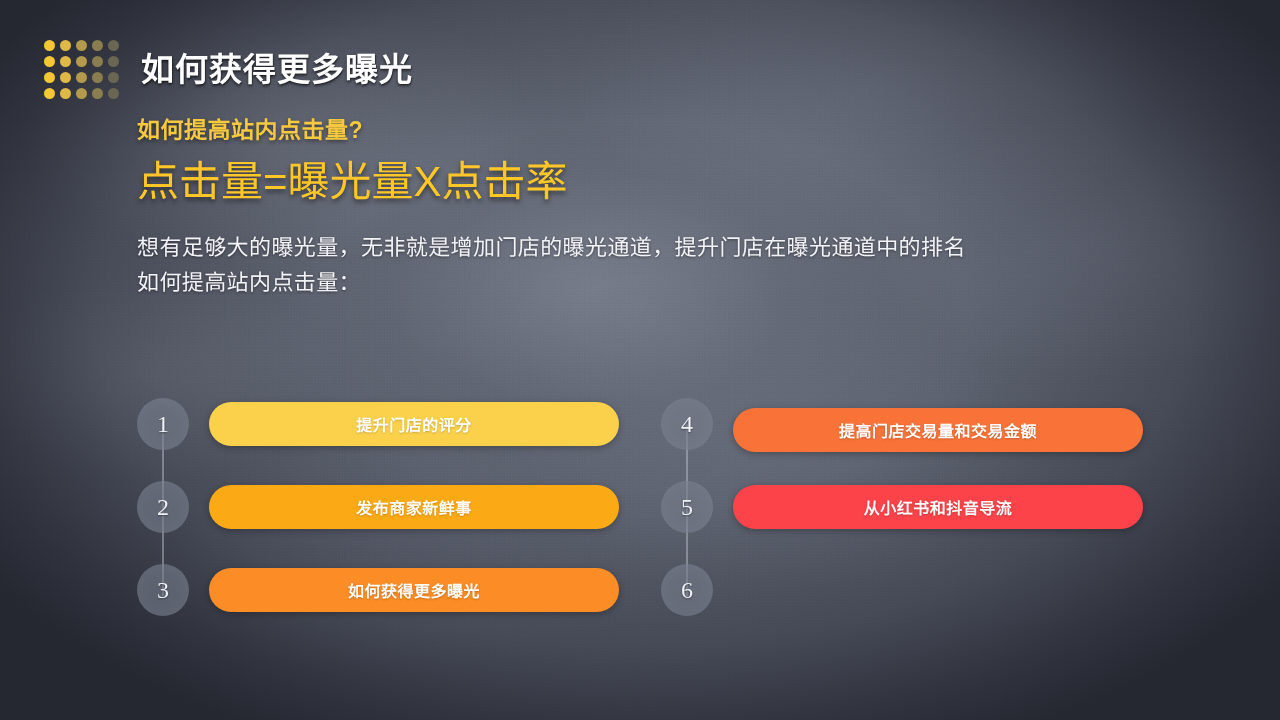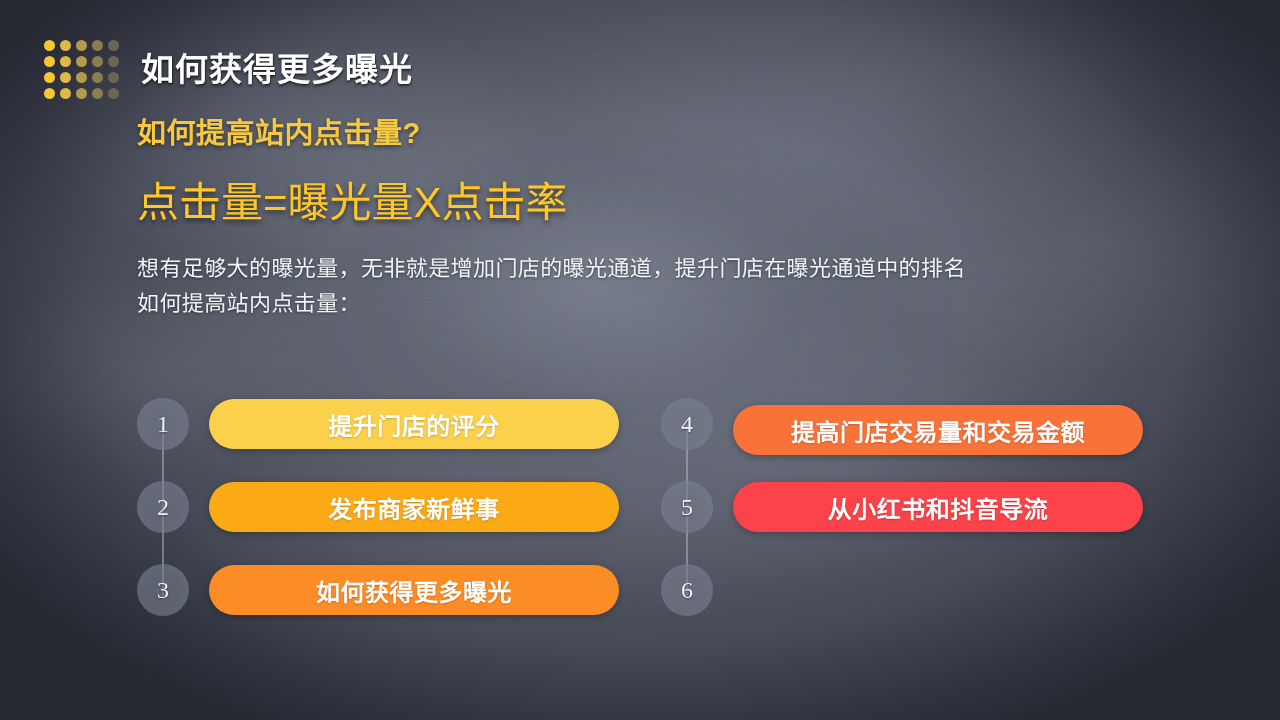--- a/index.html
+++ b/index.html
@@ -101,27 +101,27 @@
   
   .content {
     position: absolute;
     left: 137px;
     top: 118px;
     right: 110px;
     z-index: 5;
   }
 
   .subheading {
-    font-size: 29px;
+    font-size: 23px;
     font-weight: 700;
     color: #f7c93f;
     letter-spacing: 0.5px;
     line-height: 1.1;
     text-shadow: 0 2px 4px rgba(0,0,0,0.45);
-    margin: 0 0 30px 0;
+    margin: 0 0 16px 0;
   }
 
   .formula {
     font-size: 42px;
     font-weight: 400;
     color: #ffc627;
     letter-spacing: 0px;
     line-height: 1.1;
     text-shadow: 0 3px 5px rgba(0,0,0,0.5);
     margin: 0 0 26px 0;
@@ -195,26 +195,26 @@
     font-size: 24px;
     font-weight: 400;
     color: #eef0f4;
     text-shadow: 0 1px 2px rgba(0,0,0,0.4);
     box-shadow: inset 0 0 18px rgba(255,255,255,0.05);
   }
 
   .pill {
     flex: 1 1 auto;
     margin-left: 20px;
-    height: 50px;
+    height: 44px;
     border-radius: 25px;
     display: flex;
     align-items: center;
     justify-content: center;
-    font-size: 24px;
+    font-size: 16px;
     font-weight: 700;
     color: #ffffff;
     letter-spacing: 0.5px;
     text-shadow: 0 1px 2px rgba(0,0,0,0.20);
     box-shadow: 0 2px 7px rgba(0,0,0,0.28);
     white-space: nowrap;
   }
 </style>
 </head>
 <body>

